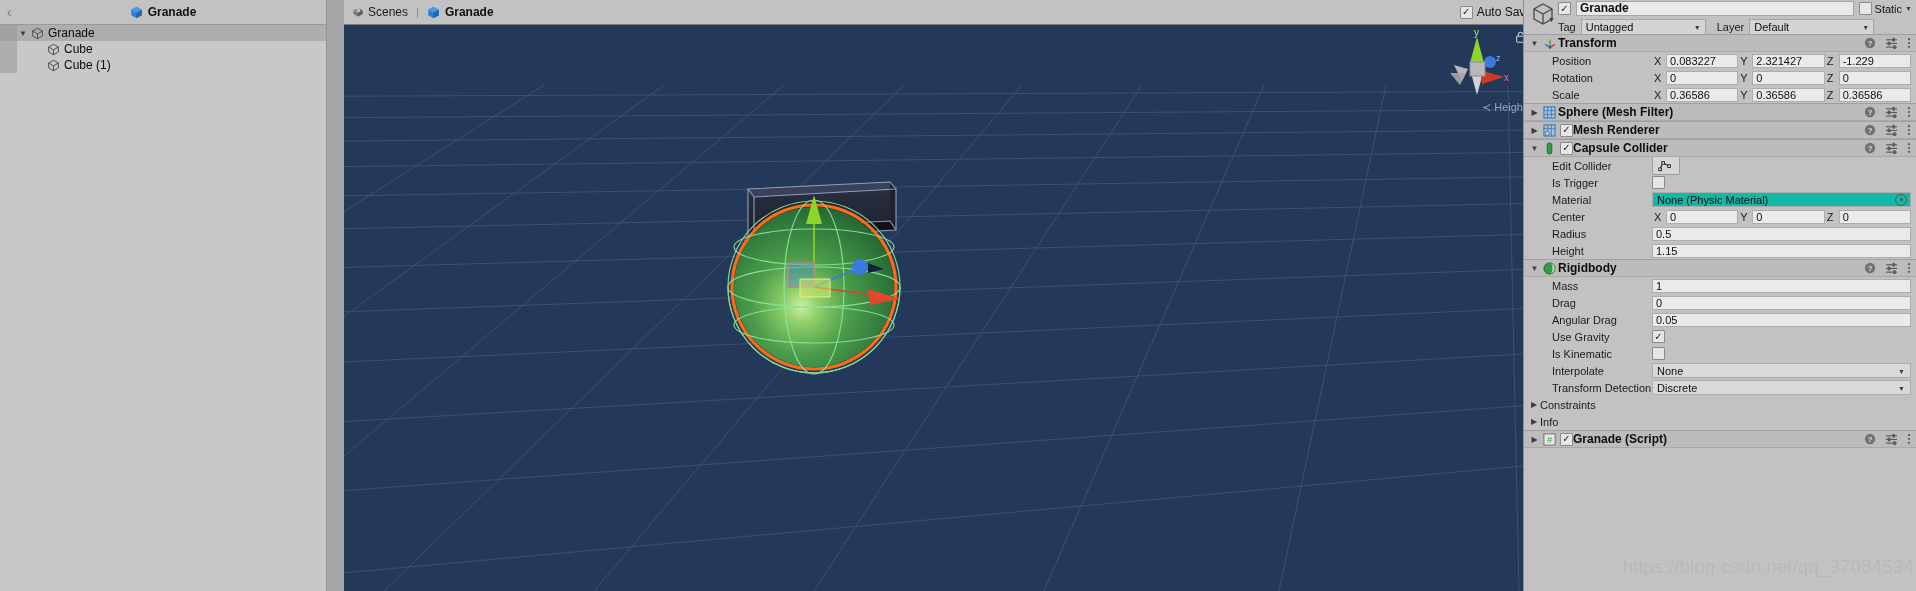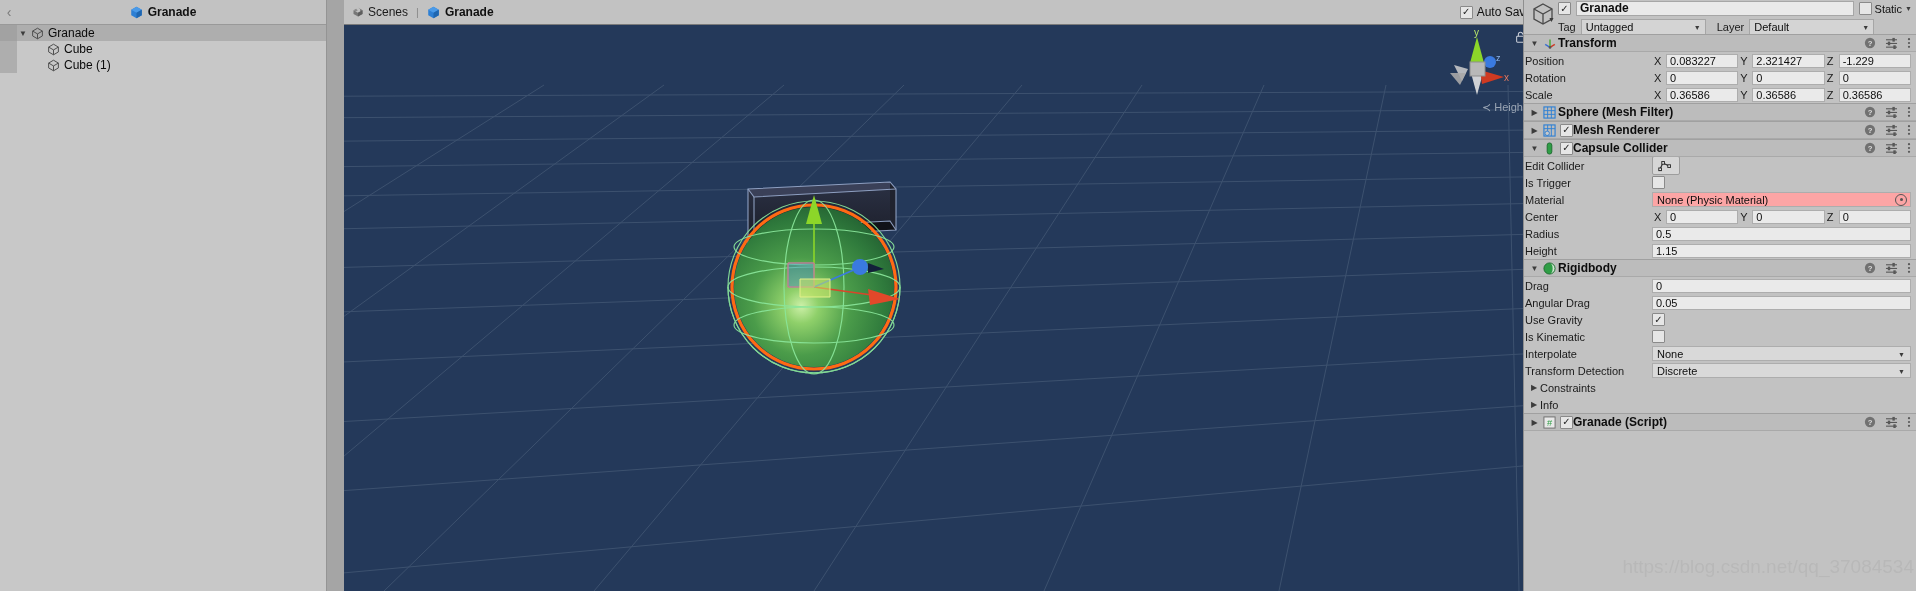--- a/index.html
+++ b/index.html
@@ -68,29 +68,29 @@
   .comp-head{height:18px;background:#bcbcbc;border-top:1px solid #a0a0a0;border-bottom:1px solid #a9a9a9;
         display:flex;align-items:center;padding-left:4px;position:relative;box-sizing:border-box;}
   .comp-head .ctri{width:13px;text-align:center;font-size:8px;color:#3c3c3c;flex:none;}
   .comp-ic{width:17px;display:flex;align-items:center;justify-content:center;flex:none;}
   .comp-cbx{margin-left:2px;}
   .comp-title{font-weight:bold;font-size:12px;color:#0d0d0d;}
   .comp-tools{position:absolute;right:5px;top:0;bottom:0;display:flex;align-items:center;gap:9px;}
   .ct{opacity:.78;display:flex;align-items:center;}
 
   .prow{height:17px;display:flex;align-items:center;padding:0 5px 0 0;}
-  .plabel{width:128px;padding-left:1px;box-sizing:border-box;font-size:11px;color:#1a1a1a;}
+  .plabel{width:128px;padding-left:28px;box-sizing:border-box;font-size:11px;color:#1a1a1a;}
   .pfield{flex:1;background:#eaeaea;border:1px solid #adadad;height:14px;box-sizing:border-box;
         font-size:11px;padding:0 3px;line-height:12px;color:#0d0d0d;}
   .vec{flex:1;display:flex;align-items:center;gap:0;}
   .vec .ax{width:12px;text-align:left;font-size:11px;color:#1a1a1a;padding-left:2px;}
   .vec .pfield{flex:1;}
   .ddfield{flex:1;background:#d9d9d9;border:1px solid #adadad;height:15px;box-sizing:border-box;
         display:flex;align-items:center;padding:0 4px;font-size:11px;position:relative;color:#0d0d0d;}
-  .objfield{flex:1;background:#fca5a5;border:1px solid #adadad;height:15px;box-sizing:border-box;
+  .objfield{flex:1;background:#14b8a6;border:1px solid #adadad;height:15px;box-sizing:border-box;
         display:flex;align-items:center;padding:0 4px;font-size:11px;position:relative;color:#0d0d0d;}
   .objfield .pick{position:absolute;right:3px;top:50%;transform:translateY(-50%);
         width:10px;height:10px;border:1px solid #555;border-radius:50%;display:flex;
         align-items:center;justify-content:center;}
   .objfield .pick i{width:3px;height:3px;background:#555;border-radius:50%;display:block;}
   .editbtn{width:26px;height:17px;background:#d6d6d6;border:1px solid #9d9d9d;border-radius:2px;
         display:flex;align-items:center;justify-content:center;}
   .foldrow{height:17px;display:flex;align-items:center;font-size:11px;padding-left:4px;color:#1a1a1a;}
   .foldrow .ftri{width:12px;text-align:center;font-size:8px;color:#3c3c3c;}
   .watermark{position:absolute;right:2px;bottom:13px;font-size:19px;color:#b8b8b8;
@@ -594,20 +594,24 @@
             <span class="ct">
               <svg width="4" height="12" viewBox="0 0 4 14">
                 <circle cx="2" cy="2.5" r="1.3" fill="#3c3c3c"></circle>
                 <circle cx="2" cy="7" r="1.3" fill="#3c3c3c"></circle>
                 <circle cx="2" cy="11.5" r="1.3" fill="#3c3c3c"></circle>
               </svg>
             </span>
           </span>
         </div>
         <div class="prow">
+          <span class="plabel">Mass</span>
+          <span class="pfield">1</span>
+        </div>
+        <div class="prow">
           <span class="plabel">Drag</span>
           <span class="pfield">0</span>
         </div>
         <div class="prow">
           <span class="plabel">Angular Drag</span>
           <span class="pfield">0.05</span>
         </div>
         <div class="prow">
           <span class="plabel">Use Gravity</span>
           <span class="cbx">✓</span>

